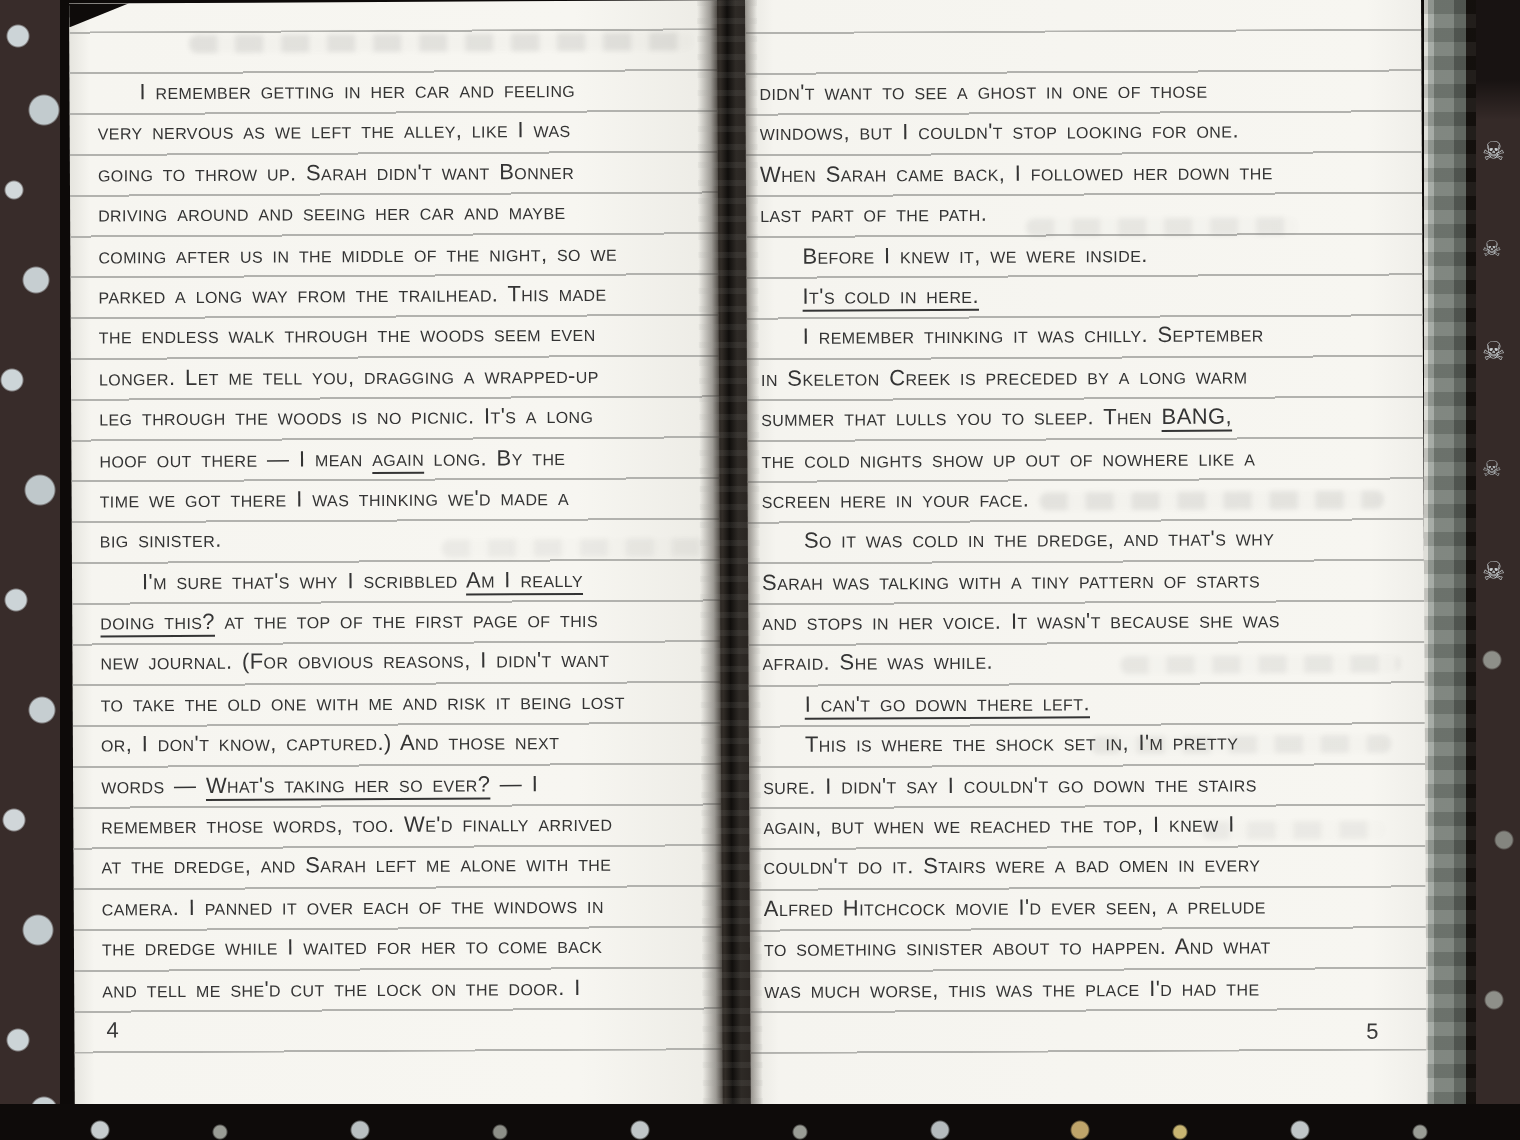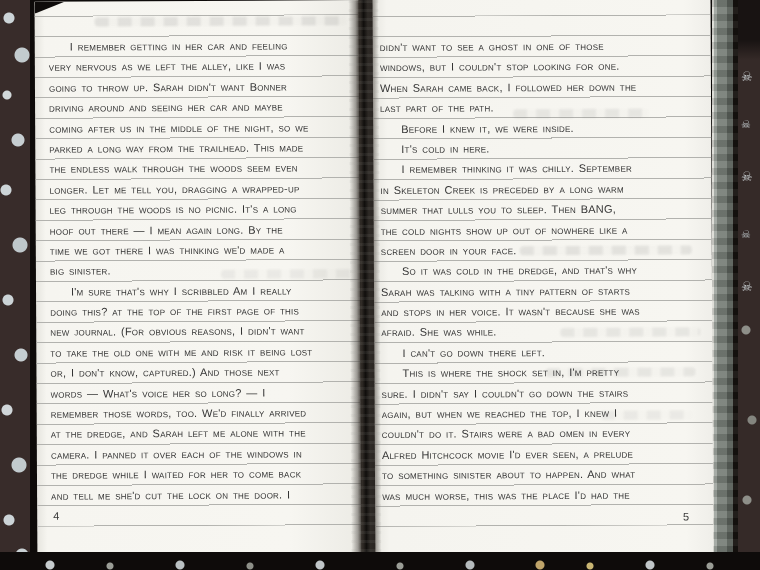--- a/index.html
+++ b/index.html
@@ -84,21 +84,21 @@
   .page-left  .rules{top:14px;height:511px;}
   .page-right .rules{top:16px;height:511px;}
   .textblock{position:absolute;color:#343434;}
   .page-left  .textblock{top:35px;left:14px;right:8px;}
   .page-right .textblock{top:37px;left:7px;right:14px;}
   .jline{
     height:20.4px;line-height:20.4px;white-space:nowrap;overflow:hidden;
     font-size:11px;font-variant:small-caps;letter-spacing:0.2px;word-spacing:1.5px;
   }
   .jline.indent{padding-left:21px;}
-  .jline .u{text-underline-offset:2.5px;text-decoration-thickness:1px;}
+  .jline .u{text-decoration:underline;text-underline-offset:2.5px;text-decoration-thickness:1px;}
   .pagenum{
     position:absolute;font-size:11px;font-variant:small-caps;color:#3a3a3a;
     height:20.4px;line-height:20.4px;
   }
   .pn-left{left:16px;top:504px;}
   .pn-right{right:24px;top:508px;}
   .corner-clip{
     position:absolute;left:0;top:0;width:30px;height:12px;background:#0e0b0a;
     clip-path:polygon(0 0,100% 0,0 100%);
   }
@@ -158,21 +158,21 @@
           <div class="jline"><span>longer. Let me tell you, dragging a wrapped-up</span></div>
           <div class="jline"><span>leg through the woods is no picnic. It's a long</span></div>
           <div class="jline"><span>hoof out there — I mean </span><span class="u">again</span><span> long. By the</span></div>
           <div class="jline"><span>time we got there I was thinking we'd made a</span></div>
           <div class="jline"><span>big sinister.</span></div>
           <div class="jline indent"><span>I'm sure that's why I scribbled </span><span class="u">Am I really</span></div>
           <div class="jline"><span class="u">doing this?</span><span> at the top of the first page of this</span></div>
           <div class="jline"><span>new journal. (For obvious reasons, I didn't want</span></div>
           <div class="jline"><span>to take the old one with me and risk it being lost</span></div>
           <div class="jline"><span>or, I don't know, captured.) And those next</span></div>
-          <div class="jline"><span>words — </span><span class="u">What's voice her so long?</span><span> — I</span></div>
+          <div class="jline"><span>words — </span><span class="u">What's taking her so ever?</span><span> — I</span></div>
           <div class="jline"><span>remember those words, too. We'd finally arrived</span></div>
           <div class="jline"><span>at the dredge, and Sarah left me alone with the</span></div>
           <div class="jline"><span>camera. I panned it over each of the windows in</span></div>
           <div class="jline"><span>the dredge while I waited for her to come back</span></div>
           <div class="jline"><span>and tell me she'd cut the lock on the door. I</span></div>
         </div>
       <div class="pagenum pn-left">4</div>
       <div class="corner-clip"></div>
     </div>
 
@@ -187,21 +187,21 @@
           <div class="jline"><span>didn't want to see a ghost in one of those</span></div>
           <div class="jline"><span>windows, but I couldn't stop looking for one.</span></div>
           <div class="jline"><span>When Sarah came back, I followed her down the</span></div>
           <div class="jline"><span>last part of the path.</span></div>
           <div class="jline indent"><span>Before I knew it, we were inside.</span></div>
           <div class="jline indent"><span class="u">It's cold in here.</span></div>
           <div class="jline indent"><span>I remember thinking it was chilly. September</span></div>
           <div class="jline"><span>in Skeleton Creek is preceded by a long warm</span></div>
           <div class="jline"><span>summer that lulls you to sleep. Then </span><span class="u">BANG,</span></div>
           <div class="jline"><span>the cold nights show up out of nowhere like a</span></div>
-          <div class="jline"><span>screen door in your face.</span></div>
+          <div class="jline"><span>screen here in your face.</span></div>
           <div class="jline indent"><span>So it was cold in the dredge, and that's why</span></div>
           <div class="jline"><span>Sarah was talking with a tiny pattern of starts</span></div>
           <div class="jline"><span>and stops in her voice. It wasn't because she was</span></div>
           <div class="jline"><span>afraid. She was while.</span></div>
           <div class="jline indent"><span class="u">I can't go down there left.</span></div>
           <div class="jline indent"><span>This is where the shock set in, I'm pretty</span></div>
           <div class="jline"><span>sure. I didn't say I couldn't go down the stairs</span></div>
           <div class="jline"><span>again, but when we reached the top, I knew I</span></div>
           <div class="jline"><span>couldn't do it. Stairs were a bad omen in every</span></div>
           <div class="jline"><span>Alfred Hitchcock movie I'd ever seen, a prelude</span></div>

